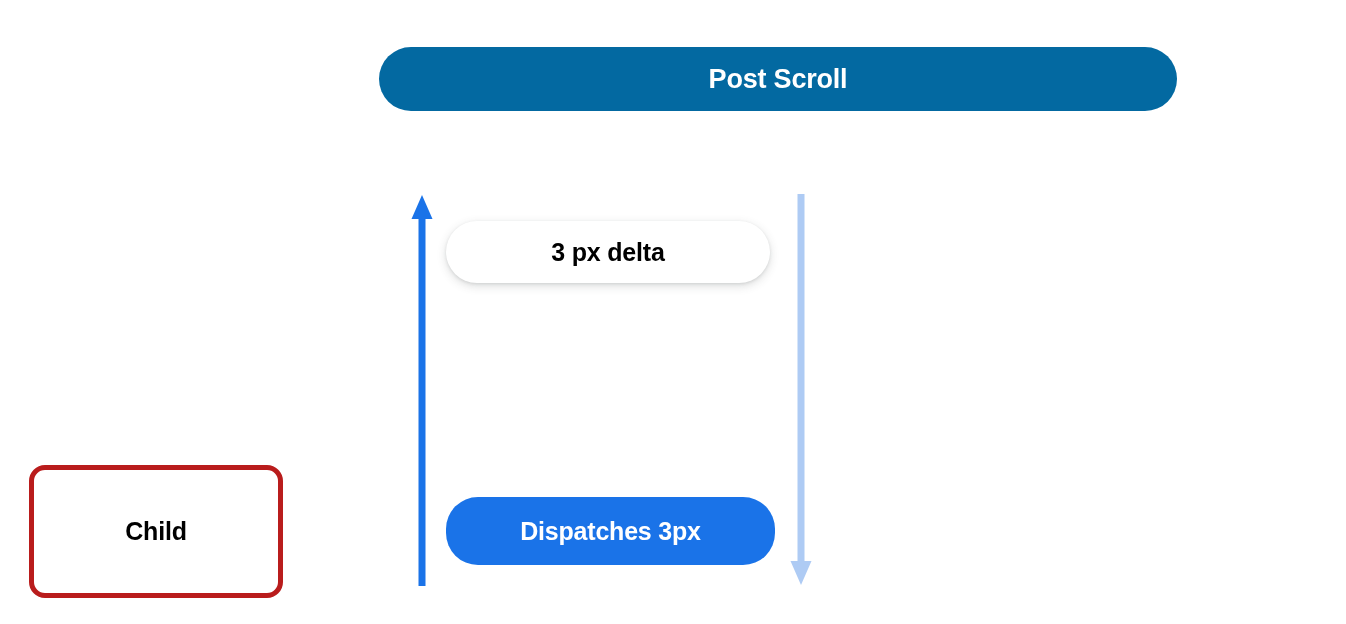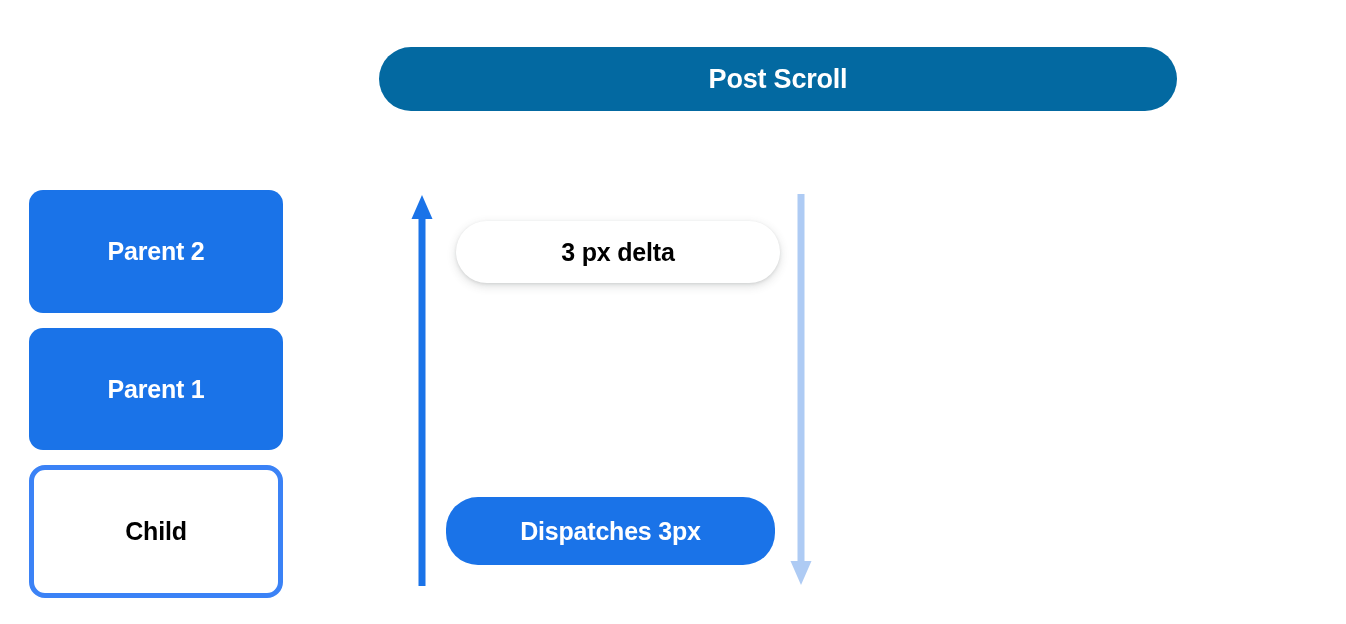--- a/index.html
+++ b/index.html
@@ -60,21 +60,21 @@
     line-height: 1;
   }
   .node.filled {
     background: #1a73e8;
   }
   .node.filled .node-label {
     color: #ffffff;
   }
   .node.outlined {
     background: #ffffff;
-    border: 5px solid #3b82f6;
+    border: 5px solid #b91c1c;
     border-radius: 16px;
   }
   .node.outlined .node-label {
     color: #000000;
   }
 
   #node-parent2 { top: 190px; height: 123px; }
   #node-parent1 { top: 328px; height: 122px; }
   #node-child   { top: 465px; height: 133px; }
 
@@ -98,21 +98,21 @@
     box-sizing: border-box;
   }
   .pill-label {
     font-size: 25px;
     font-weight: bold;
     letter-spacing: -0.2px;
     line-height: 1;
   }
 
   #pill-delta {
-    left: 456px;
+    left: 446px;
     top: 221px;
     width: 324px;
     height: 62px;
     background: #ffffff;
     border-radius: 31px;
     box-shadow: 0 3px 10px rgba(60,64,67,0.18), 0 1px 3px rgba(60,64,67,0.12);
   }
   #pill-delta .pill-label { color: #000000; }
 
   #pill-dispatch {
@@ -127,27 +127,21 @@
 </style>
 </head>
 <body>
 
 <div id="stage">
 
   <div class="banner">
     <span class="banner-label">Post Scroll</span>
   </div>
 
-  <div class="node filled" id="node-parent2">
-    <span class="node-label">Parent 2</span>
-  </div>
 
-  <div class="node filled" id="node-parent1">
-    <span class="node-label">Parent 1</span>
-  </div>
 
   <div class="node outlined" id="node-child">
     <span class="node-label">Child</span>
   </div>
 
   <div class="arrow" id="arrow-up">
     <svg viewBox="0 0 24 392" xmlns="http://www.w3.org/2000/svg" aria-hidden="true">
       <rect x="8.5" y="22" width="7" height="370" fill="#1a73e8"></rect>
       <polygon points="12,1 22.5,25 1.5,25" fill="#1a73e8"></polygon>
     </svg>

